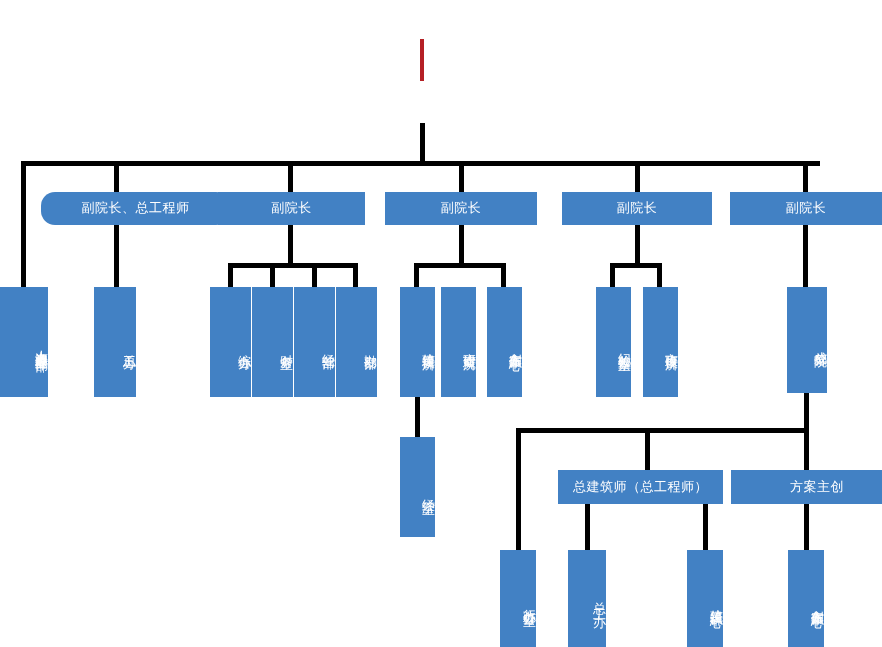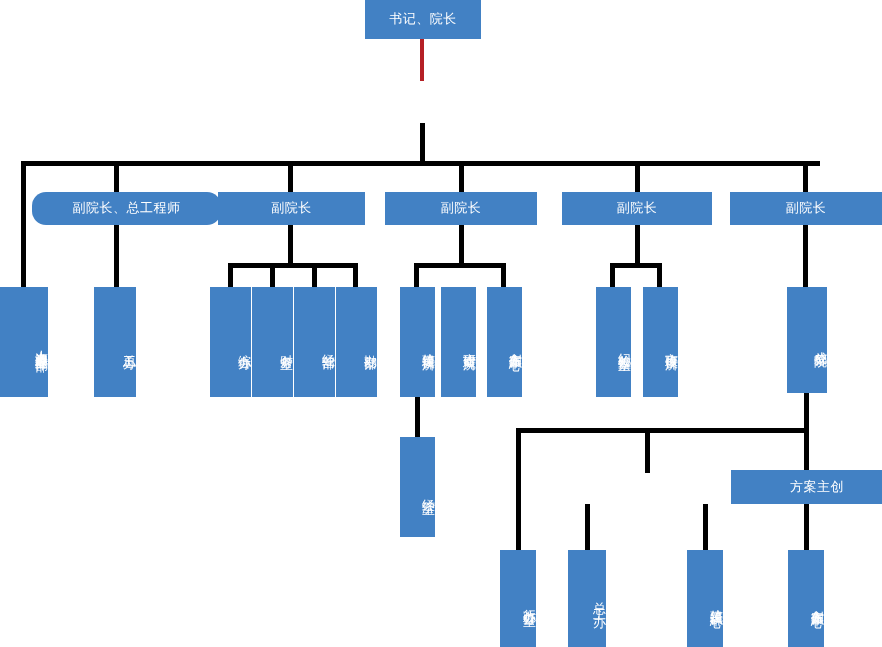--- a/index.html
+++ b/index.html
@@ -64,40 +64,37 @@
   }
   .line.red {
     background: #B52025;
   }
 </style>
 </head>
 <body>
 
 <div id="chart">
 
-  <div class="node horiz" style="left:365px; top:0px; width:116px; height:39px;">
-    <span>书记、院长</span>
-  </div>
 
   <div class="line red" style="left:420px; top:39px; width:4px; height:42px;"></div>
 
 
   <div class="line" style="left:420px; top:123px; width:5px; height:42px;"></div>
 
   <div class="line" style="left:21px; top:161px; width:799px; height:5px;"></div>
 
   <div class="line" style="left:114px; top:161px; width:5px; height:32px;"></div>
   <div class="line" style="left:288px; top:161px; width:5px; height:32px;"></div>
   <div class="line" style="left:459px; top:161px; width:5px; height:32px;"></div>
   <div class="line" style="left:635px; top:161px; width:5px; height:32px;"></div>
   <div class="line" style="left:803px; top:161px; width:5px; height:32px;"></div>
 
   <div class="line" style="left:21px; top:161px; width:5px; height:126px;"></div>
 
-  <div class="node horiz" style="left:32px; top:192px; width:189px; height:33px;border-radius:14px;">
+  <div class="node horiz" style="left:41px; top:192px; width:189px; height:33px;border-radius:14px;">
     <span>副院长、总工程师</span>
   </div>
   <div class="node horiz" style="left:218px; top:192px; width:147px; height:33px;">
     <span>副院长</span>
   </div>
   <div class="node horiz" style="left:385px; top:192px; width:152px; height:33px;">
     <span>副院长</span>
   </div>
   <div class="node horiz" style="left:562px; top:192px; width:150px; height:33px;">
     <span>副院长</span>
@@ -176,20 +173,23 @@
 
   <div class="line" style="left:804px; top:393px; width:5px; height:40px;"></div>
   <div class="line" style="left:516px; top:428px; width:293px; height:5px;"></div>
 
   <div class="line" style="left:516px; top:428px; width:5px; height:122px;"></div>
 
   <div class="line" style="left:645px; top:428px; width:5px; height:45px;"></div>
 
   <div class="line" style="left:804px; top:428px; width:5px; height:45px;"></div>
 
+  <div class="node horiz" style="left:558px; top:470px; width:165px; height:34px;">
+    <span>总建筑师（总工程师）</span>
+  </div>
   <div class="node horiz" style="left:731px; top:470px; width:172px; height:34px;">
     <span>方案主创</span>
   </div>
 
   <div class="line" style="left:585px; top:504px; width:5px; height:46px;"></div>
   <div class="line" style="left:703px; top:504px; width:5px; height:46px;"></div>
 
   <div class="line" style="left:804px; top:504px; width:5px; height:46px;"></div>
 
   <div class="node vert" style="left:500px; top:550px; width:36px; height:97px;">

